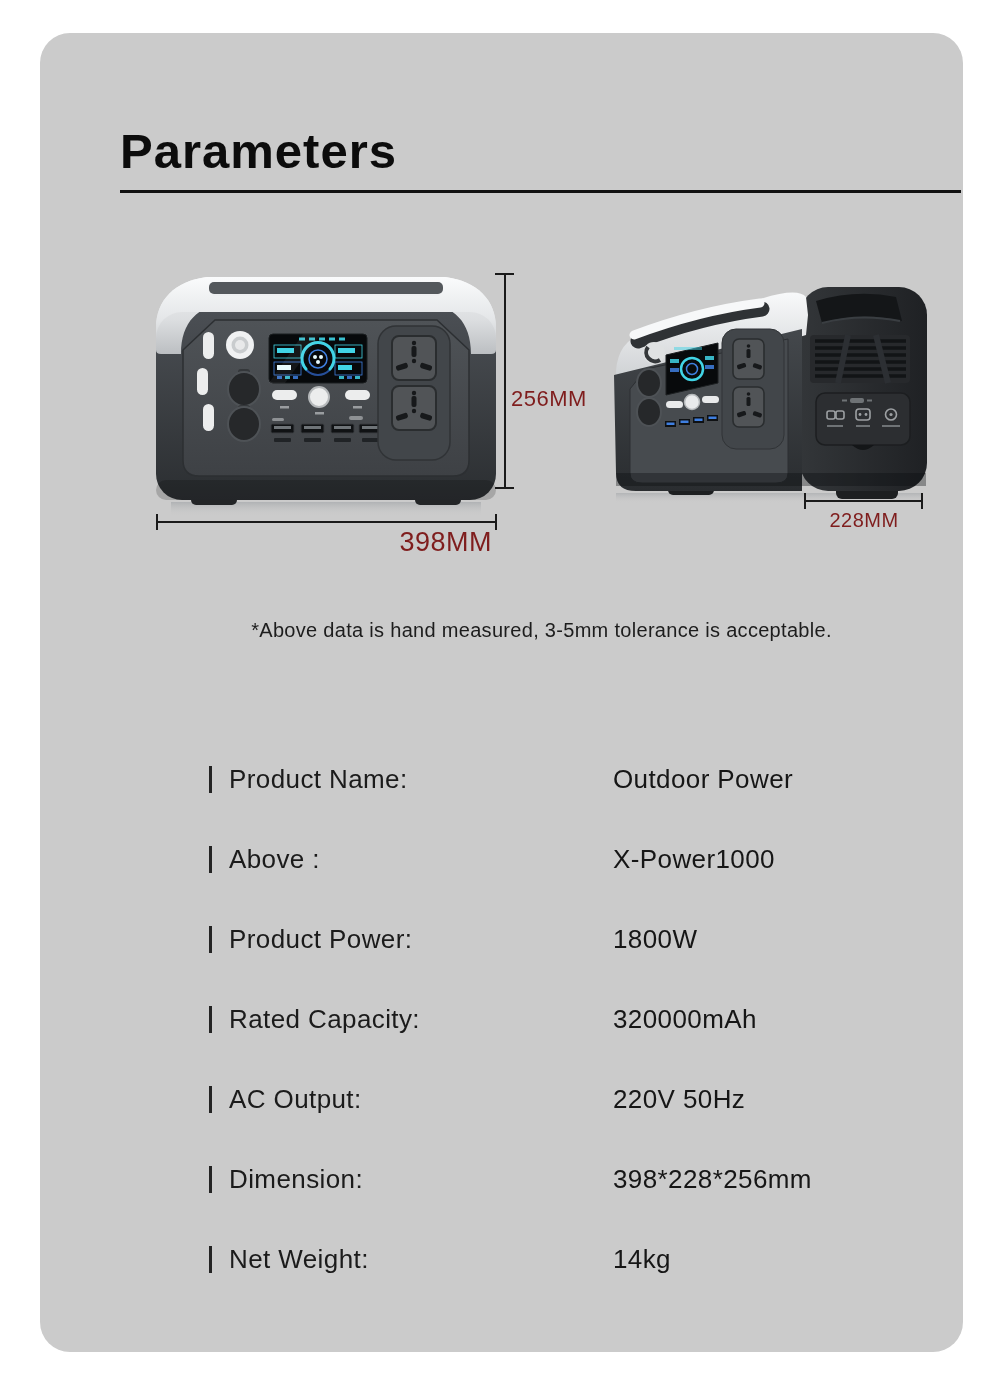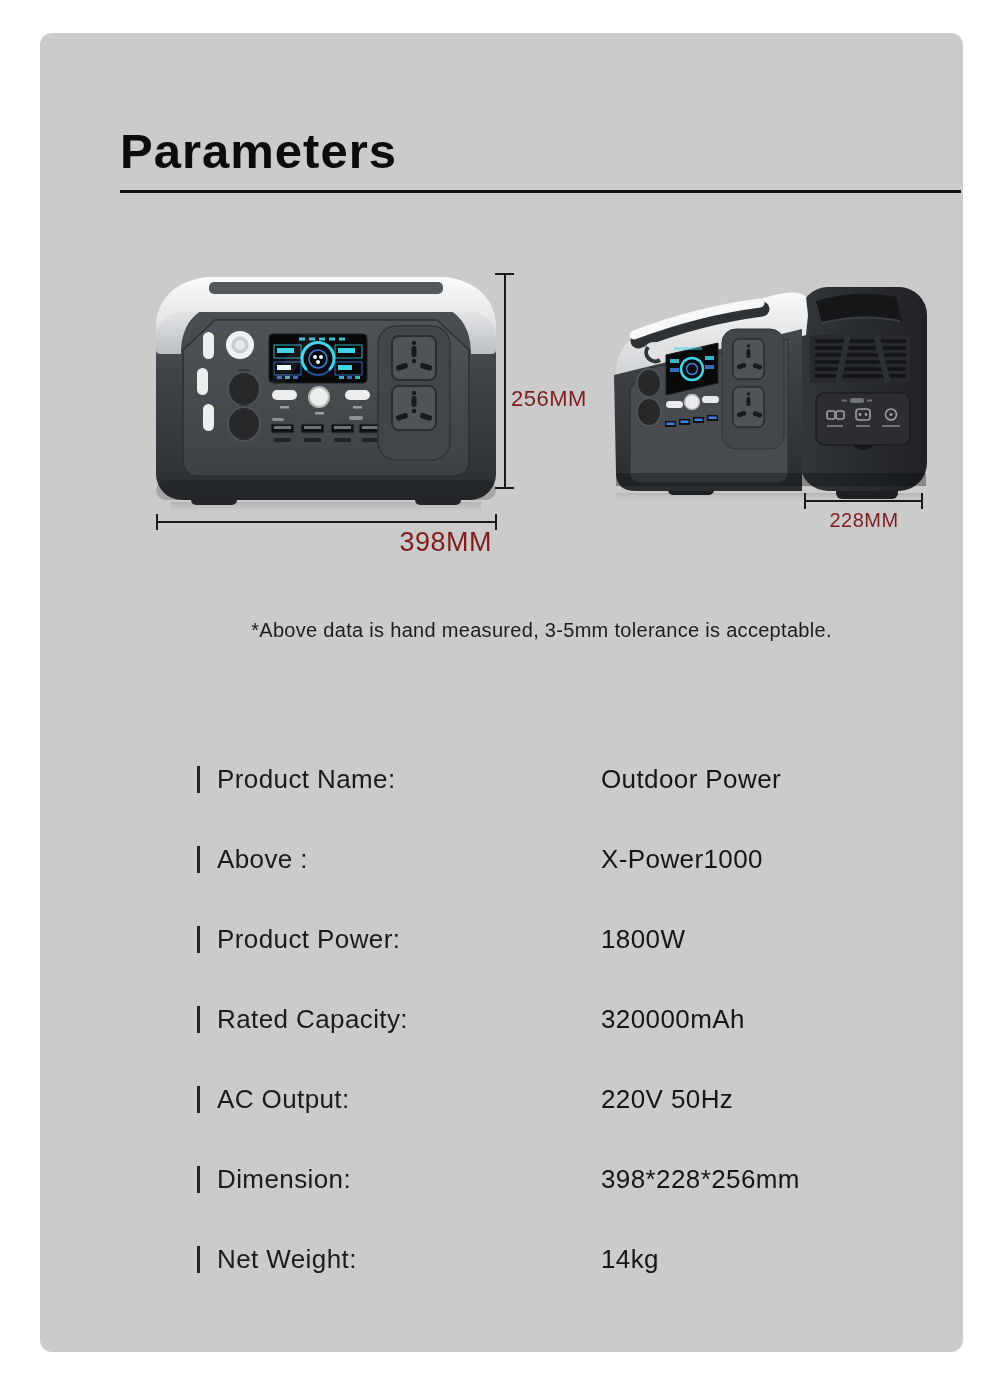--- a/index.html
+++ b/index.html
@@ -1,32 +1,32 @@
 <!DOCTYPE html>
 <html><head>
 <meta charset="utf-8">
 <style>
   * { margin:0; padding:0; box-sizing:border-box; }
   html,body { background:#ffffff; }
   body { font-family:"Liberation Sans", sans-serif; width:1000px; height:1396px; position:relative; }
   .page { position:absolute; left:0; top:0; width:1000px; height:1396px; background:#ffffff; overflow:hidden; }
-  .card { position:absolute; left:40px; top:33px; width:923px; height:1319px; background:#cbcbcb; border-radius:12px;padding-left:28px; }
+  .card { position:absolute; left:40px; top:33px; width:923px; height:1319px; background:#cbcbcb; border-radius:30px;padding-left:28px; }
   .page-title { position:absolute; left:80px; top:92px; font-size:49px; font-weight:800; color:#0c0c0c; letter-spacing:1px; line-height:1.1; }
   .title-divider { position:absolute; left:80px; top:157px; width:841px; height:3px; background:#121212; }
 
   .figure { position:absolute; left:0; top:0; }
   .dim-line { position:absolute; background:#1a1a1a; }
   .dim-label { position:absolute; color:#7f1d1d; letter-spacing:0.5px; }
   .dim-label.h256 { left:471px; top:353px; font-size:22px; }
   .dim-label.w398 { left:113px; top:494px; width:339px; text-align:right; font-size:27px; }
   .dim-label.d228 { left:742px; top:476px; width:164px; text-align:center; font-size:20px; }
 
   .note { position:absolute; left:40px; top:586px; width:923px; text-align:center; font-size:20px; color:#1d1d1d; letter-spacing:0.3px; }
 
-  .spec-list { position:absolute; left:157px; top:731px; }
+  .spec-list { position:absolute; left:169px; top:731px; }
   .spec-row { display:flex; align-items:flex-start; height:80px; }
   .spec-bar { width:3px; height:27px; background:#242424; margin-right:17px; margin-top:2px; }
   .spec-label { width:358px; font-size:26px; color:#1b1b1b; letter-spacing:0.4px; }
   .spec-value { font-size:26px; color:#161616; letter-spacing:0.4px;margin-left:26px; }
 </style>
 </head>
 <body>
 
 <div class="page">
   <div class="card">

